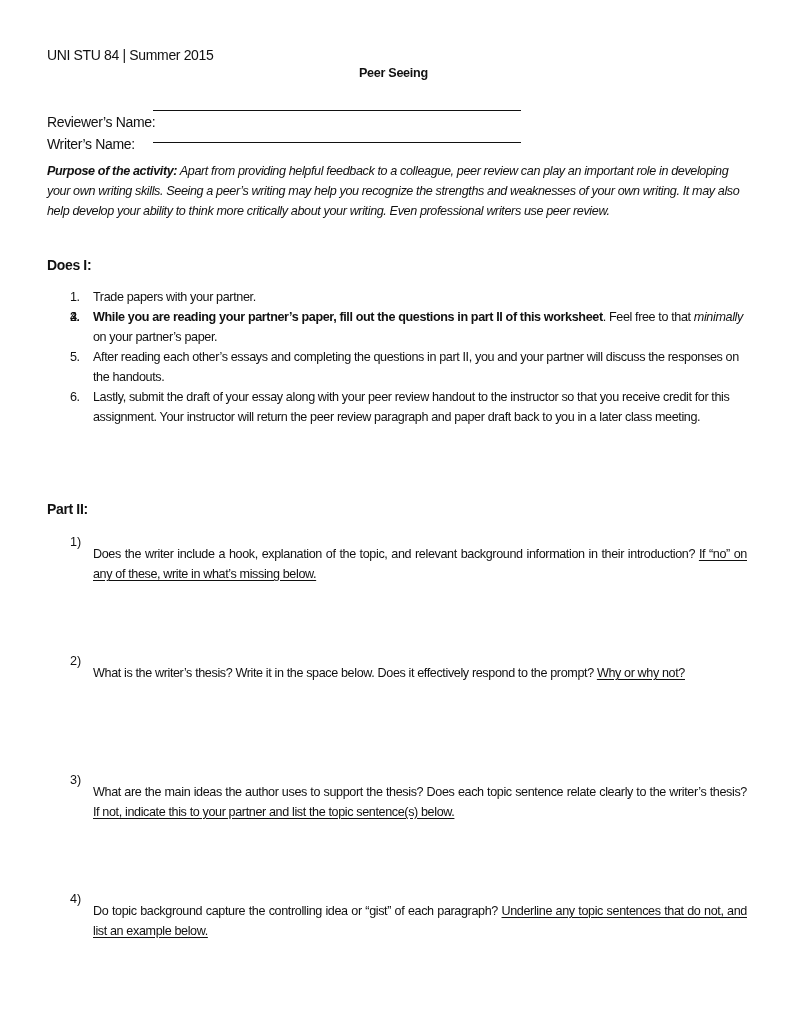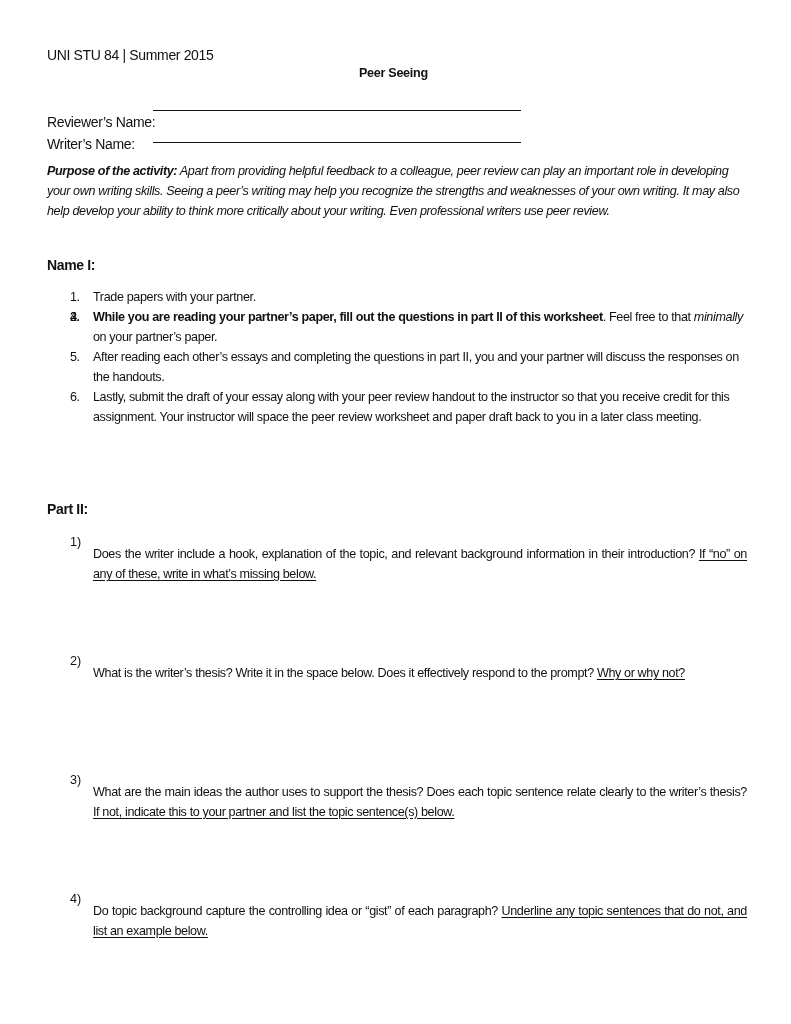--- a/index.html
+++ b/index.html
@@ -44,21 +44,21 @@
 
   <div class="abs txt" style="left:47px; top:112px;">Reviewer’s Name:</div>
   <div class="blank" style="left:153px; top:142px; width:368px;">
     <span></span>
   </div>
 
   <div class="para" style="top:161px;">
     <span class="b">Purpose of the activity:</span><span> Apart from providing helpful feedback to a colleague, peer review can play an important role in developing your own writing skills. Seeing a peer’s writing may help you recognize the strengths and weaknesses of your own writing. It may also help develop your ability to think more critically about your writing. Even professional writers use peer review.</span>
   </div>
 
-  <div class="abs txt b" style="left:47px; top:255px;">Name I:</div>
+  <div class="abs txt b" style="left:47px; top:255px;">Does I:</div>
 
   <div class="list" style="top:287px;">
     <div class="li">
       <span class="num">1.</span>
       <span>Trade papers with your partner.</span>
     </div>
     <div class="li">
       <span class="num">2.</span>
     </div>
     <div class="li">
@@ -67,21 +67,21 @@
     <div class="li">
       <span class="num">4.</span>
       <span class="b">While you are reading your partner’s paper, fill out the questions in part II of this worksheet</span><span>. Feel free to that </span><i>minimally</i><span> on your partner’s paper.</span>
     </div>
     <div class="li">
       <span class="num">5.</span>
       <span>After reading each other’s essays and completing the questions in part II, you and your partner will discuss the responses on the handouts.</span>
     </div>
     <div class="li">
       <span class="num">6.</span>
-      <span>Lastly, submit the draft of your essay along with your peer review handout to the instructor so that you receive credit for this assignment. Your instructor will space the peer review worksheet and paper draft back to you in a later class meeting.</span>
+      <span>Lastly, submit the draft of your essay along with your peer review handout to the instructor so that you receive credit for this assignment. Your instructor will return the peer review paragraph and paper draft back to you in a later class meeting.</span>
     </div>
   </div>
 
   <div class="abs txt b" style="left:47px; top:499px;">Part II:</div>
 
   <div class="q" style="top:532px;">
     <span class="num">1)</span>
     <div class="body justify">
       <span>Does the writer include a hook, explanation of the topic, and relevant background information in their introduction? </span><span class="u">If “no” on any of these, write in what’s missing below.</span>
     </div>

